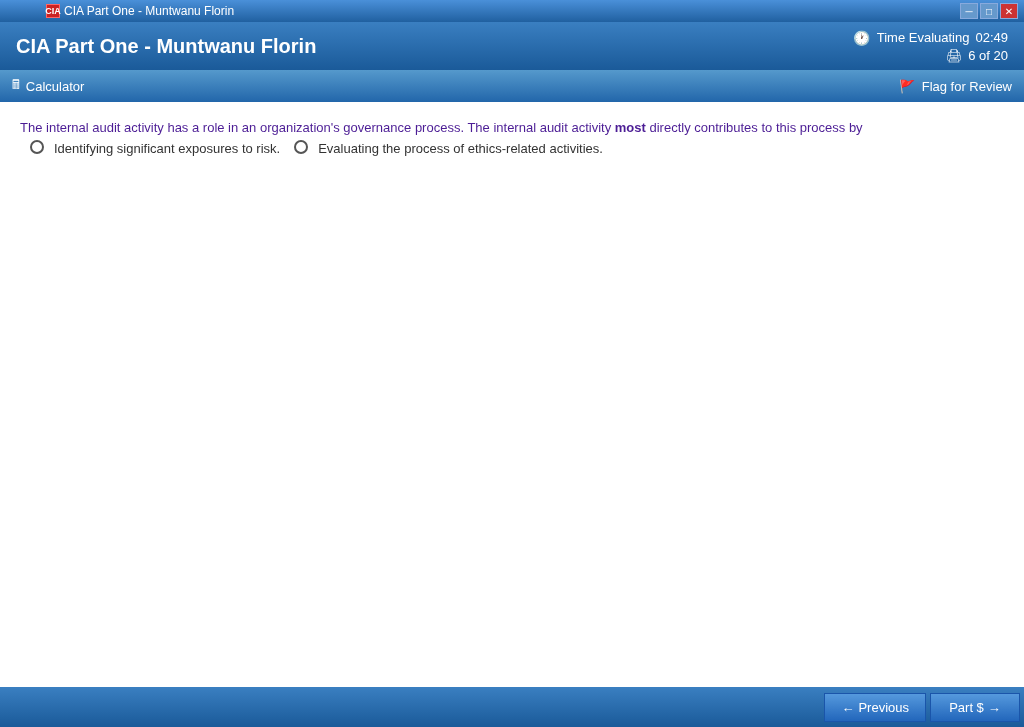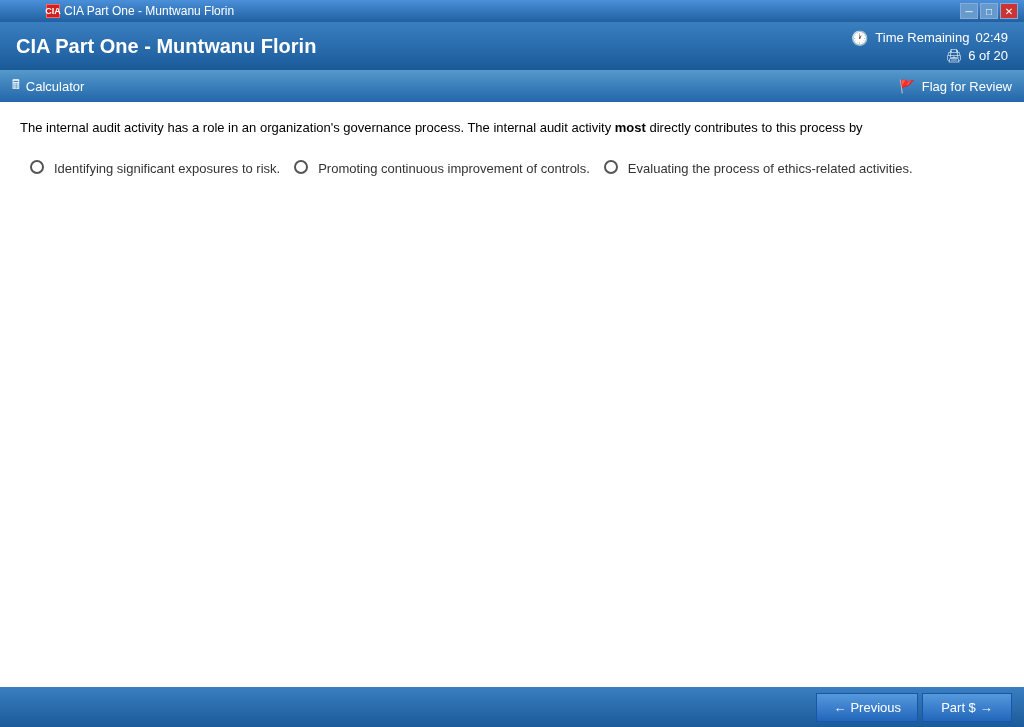--- a/index.html
+++ b/index.html
@@ -149,23 +149,22 @@
     
     .main-content {
       background: white;
       padding: 16px 20px;
       height: calc(727px - 22px - 48px - 32px - 40px);
       overflow-y: auto;
     }
 
     .question-text {
       font-size: 13px;
-      color: #000000;
+      color: #4c1d95;
       line-height: 1.6;
-      margin-bottom: 20px;
     }
 
     .question-text strong {
       font-weight: bold;
     }
 
     .answer-options {
       display: flex;
       flex-direction: row;
       gap: 14px;
@@ -202,21 +201,21 @@
       line-height: 1.5;
     }
 
     
     .bottom-bar {
       background: linear-gradient(to bottom, #3a7fc1, #1a5a99);
       height: 40px;
       display: flex;
       align-items: center;
       justify-content: flex-end;
-      padding: 0 12px;
+      padding: 0 4px;
       gap: 4px;
       position: fixed;
       bottom: 0;
       left: 0;
       right: 0;
     }
 
     .nav-button {
       background: linear-gradient(to bottom, #5599dd, #2266bb);
       color: white;
@@ -252,21 +251,21 @@
     <div class="title-bar-btn">□</div>
     <div class="title-bar-btn close">✕</div>
   </div>
 </div>
 
 <div class="app-header">
   <div class="app-title">CIA Part One - Muntwanu Florin</div>
   <div class="header-right">
     <div class="time-remaining">
       <span class="clock-icon">🕐</span>
-      <span>Time Remaining</span>
+      <span>Time Evaluating</span>
       <span>02:49</span>
     </div>
     <div class="question-count">
       <span>🖨</span>
       <span>6 of 20</span>
     </div>
   </div>
 </div>
 
 <div class="toolbar">
@@ -286,24 +285,20 @@
   </div>
 
   <div class="answer-options">
 
     <div class="answer-option">
       <input type="radio" class="radio-btn" name="question" style="">
       <span class="option-text">Identifying significant exposures to risk.</span>
     </div>
 
 
-    <div class="answer-option">
-      <input type="radio" class="radio-btn" name="question" style="">
-      <span class="option-text">Promoting continuous improvement of controls.</span>
-    </div>
 
     <div class="answer-option">
       <input type="radio" class="radio-btn" name="question" style="">
       <span class="option-text">Evaluating the process of ethics-related activities.</span>
     </div>
 
   </div>
 </div>
 
 <div class="bottom-bar">

